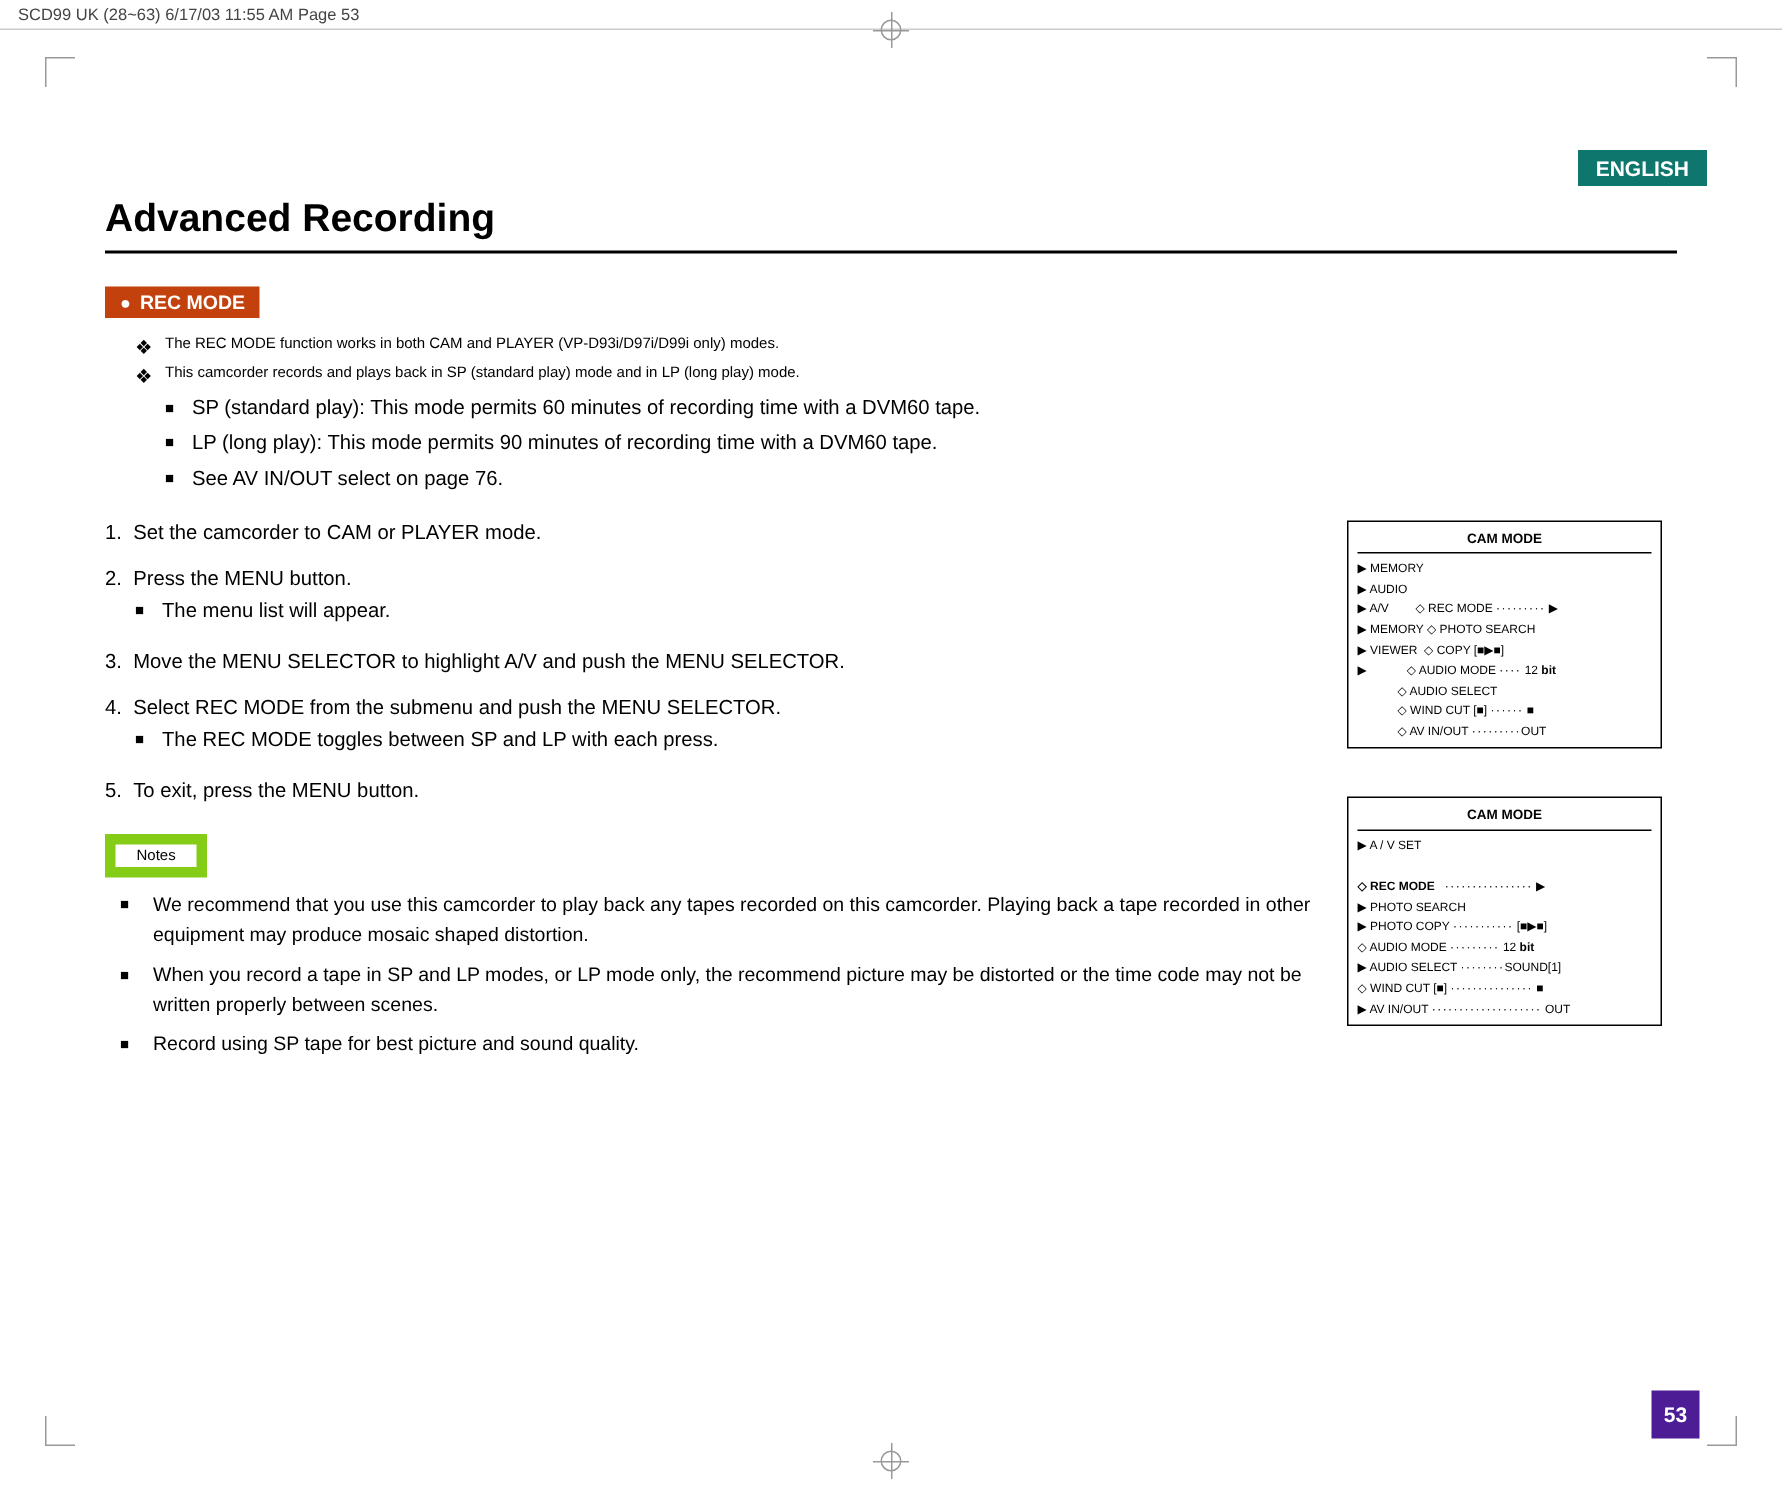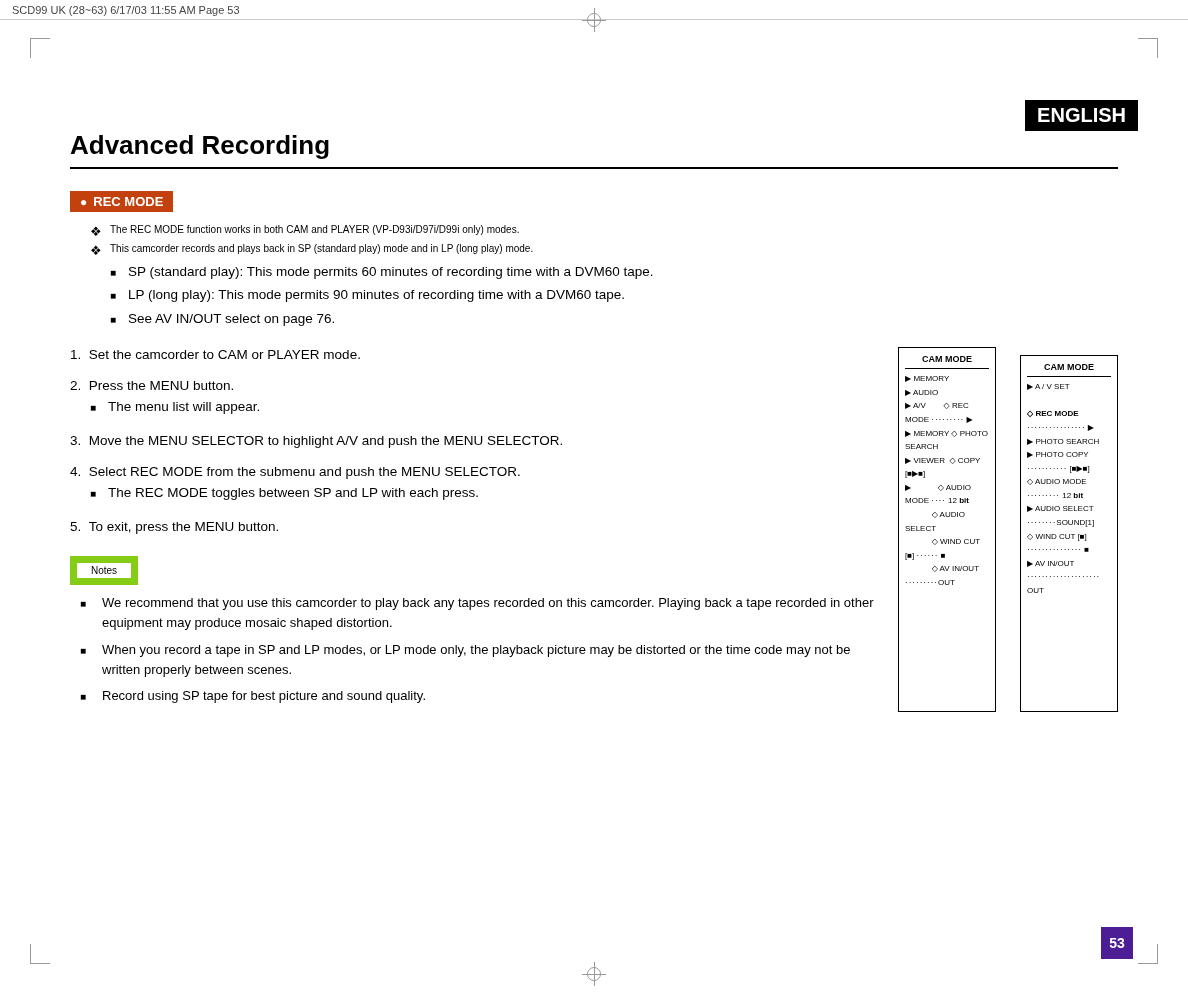--- a/index.html
+++ b/index.html
@@ -66,24 +66,24 @@
     }
 
     .reg-top { top: 8px; left: 50%; margin-left: -12px; }
     .reg-bottom { bottom: 8px; left: 50%; margin-left: -12px; }
 
     
     .english-badge {
       position: absolute;
       top: 100px;
       right: 50px;
-      background: #000000;
+      background: #0f766e;
       color: #fff;
       font-weight: bold;
-      font-size: 20px;
+      font-size: 14px;
       padding: 4px 12px;
     }
 
     
     .content {
       position: absolute;
       top: 130px;
       left: 70px;
       right: 70px;
       bottom: 60px;
@@ -163,20 +163,21 @@
     }
 
     .steps-left {
       flex: 1;
     }
 
     .steps-right {
       width: 220px;
       flex-shrink: 0;
       display: flex;
+      flex-direction: column;
       gap: 24px;
     }
 
     .step-item {
       margin-bottom: 16px;
     }
     .step-item .step-num {
       font-size: 13.5px;
       font-weight: normal;
       margin-bottom: 4px;
@@ -349,21 +350,21 @@
       <div class="step-item">
         <div class="step-num">
           <span>5.</span>&nbsp;&nbsp;<span>To exit, press the MENU button.</span>
         </div>
       </div>
 
       <div class="notes-section">
         <div class="notes-box">Notes</div>
         <ul class="notes-list">
           <li>We recommend that you use this camcorder to play back any tapes recorded on this camcorder. Playing back a tape recorded in other equipment may produce mosaic shaped distortion.</li>
-          <li>When you record a tape in SP and LP modes, or LP mode only, the playback picture may be distorted or the time code may not be written properly between scenes.</li>
+          <li>When you record a tape in SP and LP modes, or LP mode only, the recommend picture may be distorted or the time code may not be written properly between scenes.</li>
           <li>Record using SP tape for best picture and sound quality.</li>
         </ul>
       </div>
     </div>
 
     <div class="steps-right">
 
       <div class="cam-mode-box">
         <div class="cam-mode-title">CAM  MODE</div>
         <div style="font-size:8px; line-height:1.7;">

